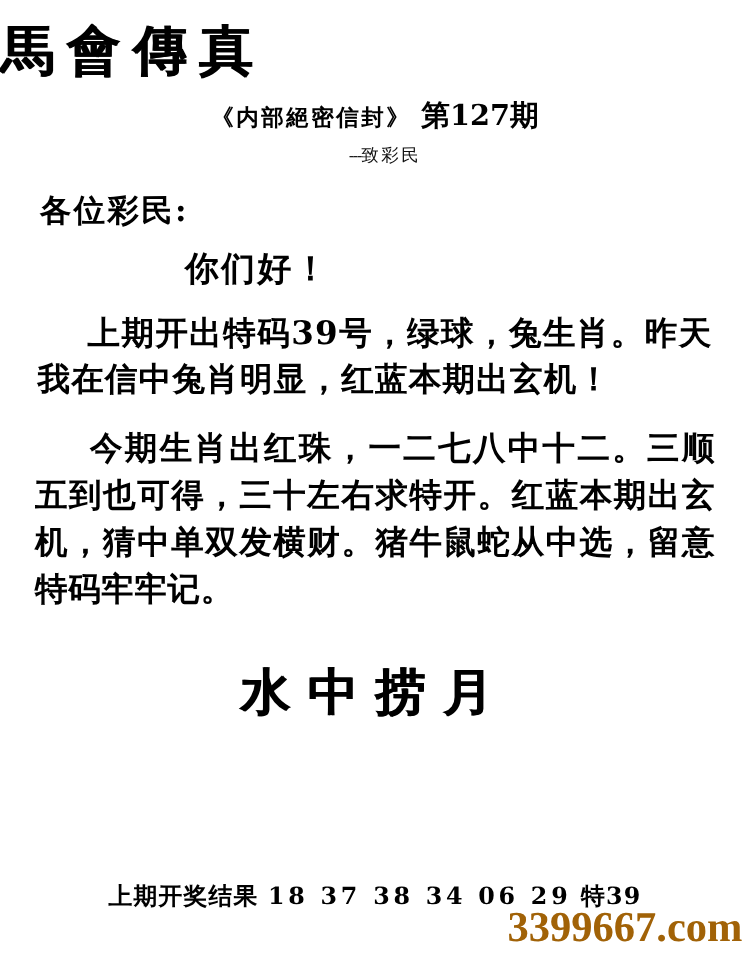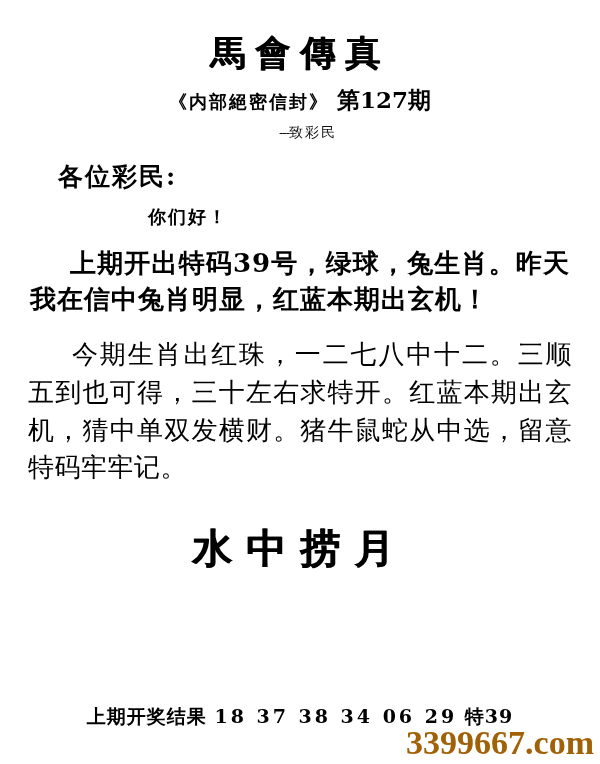--- a/index.html
+++ b/index.html
@@ -17,26 +17,26 @@
   }
   .page {
     position: relative;
     width: 600px;
     height: 764px;
     box-sizing: border-box;
   }
 
   
   .title {
-    text-align: center;
+    text-align: left;
     font-family: "DejaVu Serif", serif;
     font-weight: bold;
-    font-size: 35px;
+    font-size: 43px;
     letter-spacing: 10px;
-    padding-top: 34px;
+    padding-top: 18px;
     line-height: 1.1;
     text-shadow: 1px 0 0 #000;
   }
   .subtitle-row {
     text-align: center;
     margin-top: 12px;
     font-size: 22px;
     font-weight: bold;
     letter-spacing: 1px;
     font-family: "DejaVu Serif", serif;
@@ -59,46 +59,46 @@
     color: #111;
     padding-left: 16px;
   }
   .dedication .dashes {
     letter-spacing: -1px;
     font-size: 13px;
   }
 
   
   .salutation {
-    margin: 18px 0 0 58px;
+    margin: 18px 0 0 32px;
     font-size: 25px;
     font-weight: bold;
     letter-spacing: 2px;
   }
   .greeting {
     margin: 12px 0 0 148px;
-    font-size: 18px;
+    font-size: 27px;
     font-weight: bold;
     letter-spacing: 2px;
   }
   .para {
     margin: 16px 30px 0 30px;
     font-size: 26px;
     font-weight: bold;
     line-height: 1.42;
     letter-spacing: 1px;
     text-align: justify;
   }
   .para.indent {
     text-indent: 40px;
   }
   .para-block {
     margin: 18px 28px 0 28px;
     font-size: 26px;
-    font-weight: normal;
+    font-weight: bold;
     line-height: 1.45;
     letter-spacing: 0.5px;
     text-align: justify;
   }
   .para-block .first-line {
     text-indent: 44px;
     display: block;
   }
 
   

